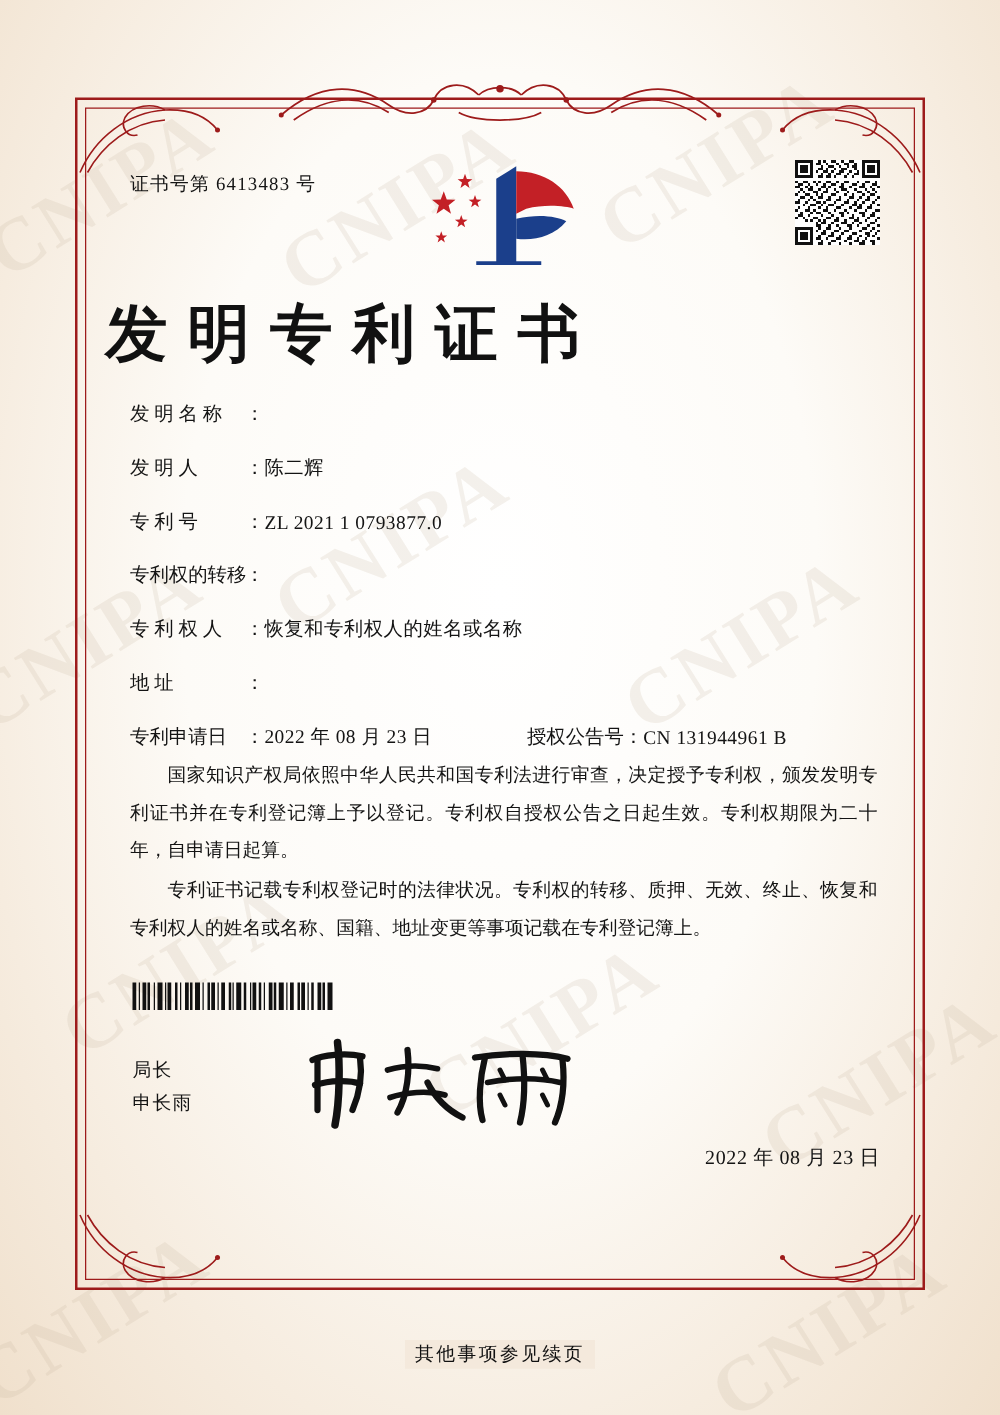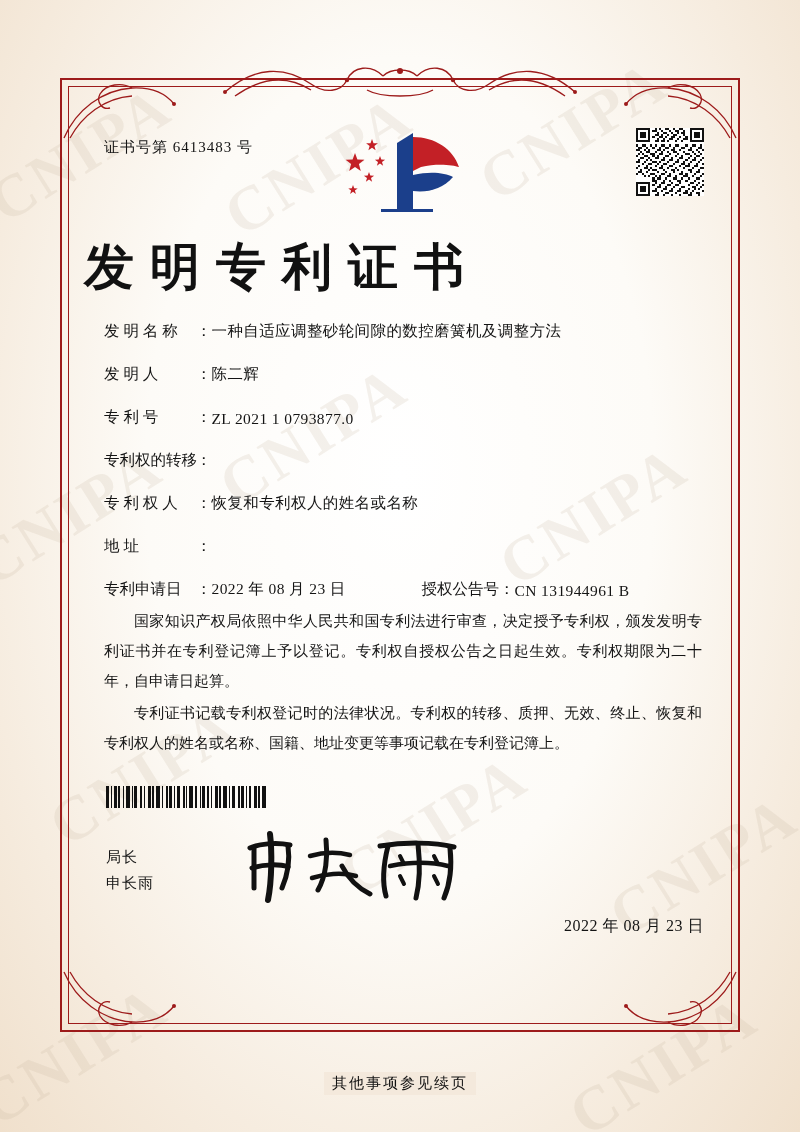--- a/index.html
+++ b/index.html
@@ -624,21 +624,20 @@
         <rect x="56" y="86" width="52" height="3" fill="#1b3f8b"></rect>
       </svg>
     </div>
 
     <div class="title">发明专利证书</div>
 
     <div class="fields">
       <div class="field-row">
         <span class="field-label">发 明 名 称</span>
         <span class="field-colon">：</span>
-        <span class="field-value">一种自适应调整砂轮间隙的数控磨簧机及调整方法</span>
       </div>
       <div class="field-row">
         <span class="field-label">发 明 人</span>
         <span class="field-colon">：</span>
         <span class="field-value">陈二辉</span>
       </div>
       <div class="field-row">
         <span class="field-label">专 利 号</span>
         <span class="field-colon">：</span>
         <span class="field-value">ZL 2021 1 0793877.0</span>

